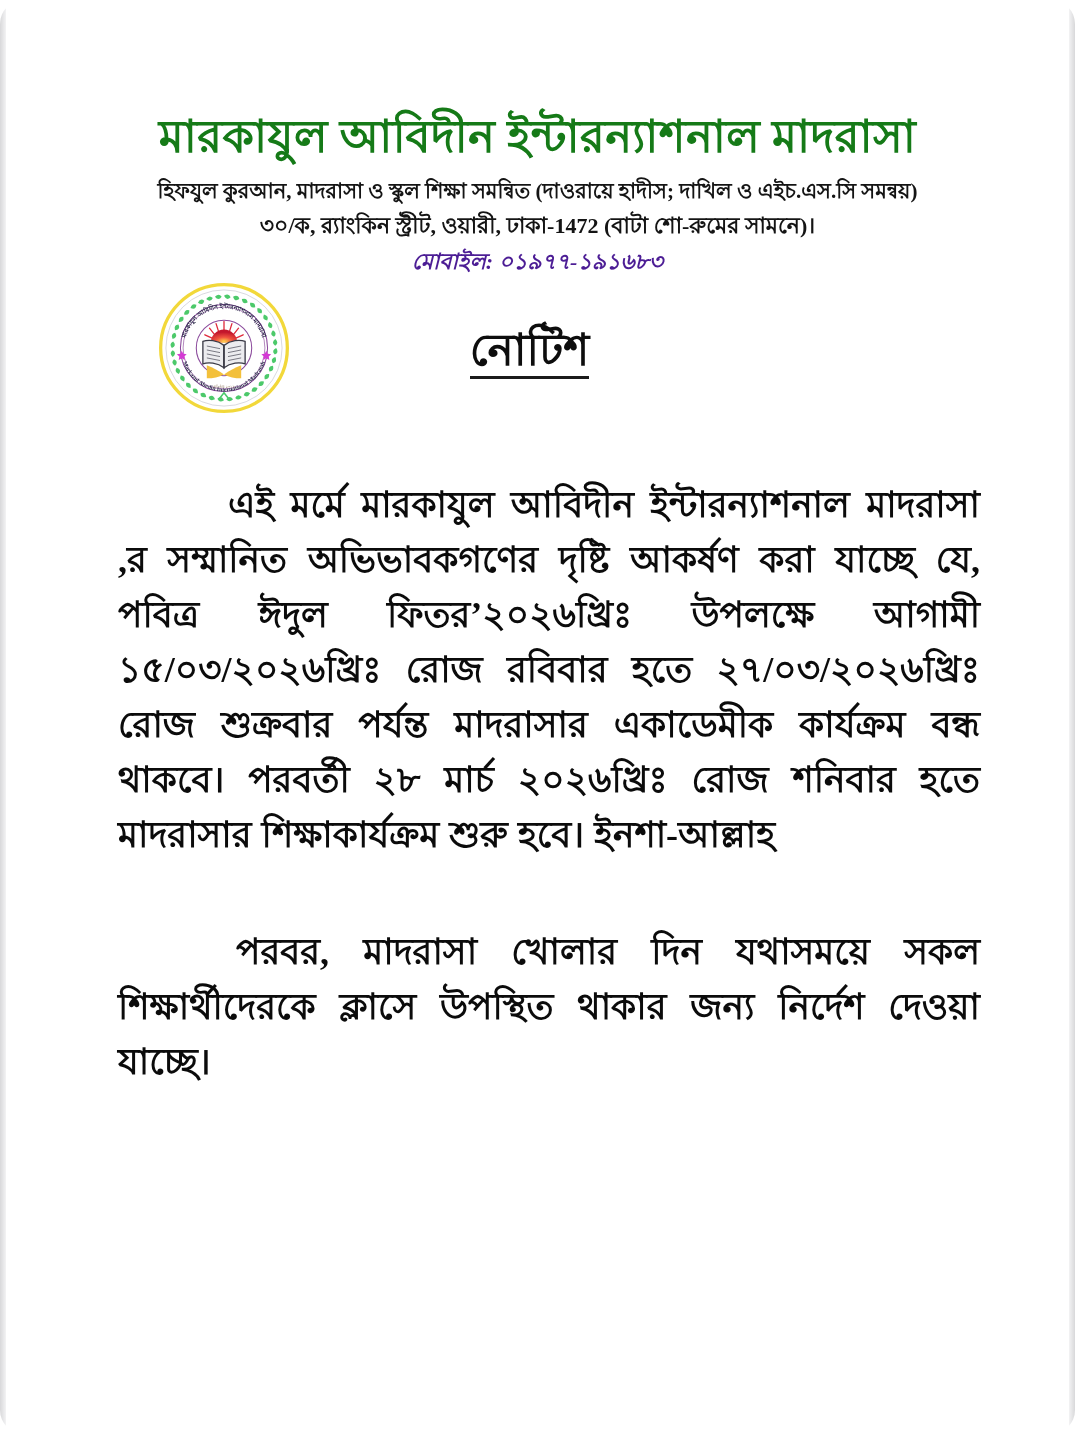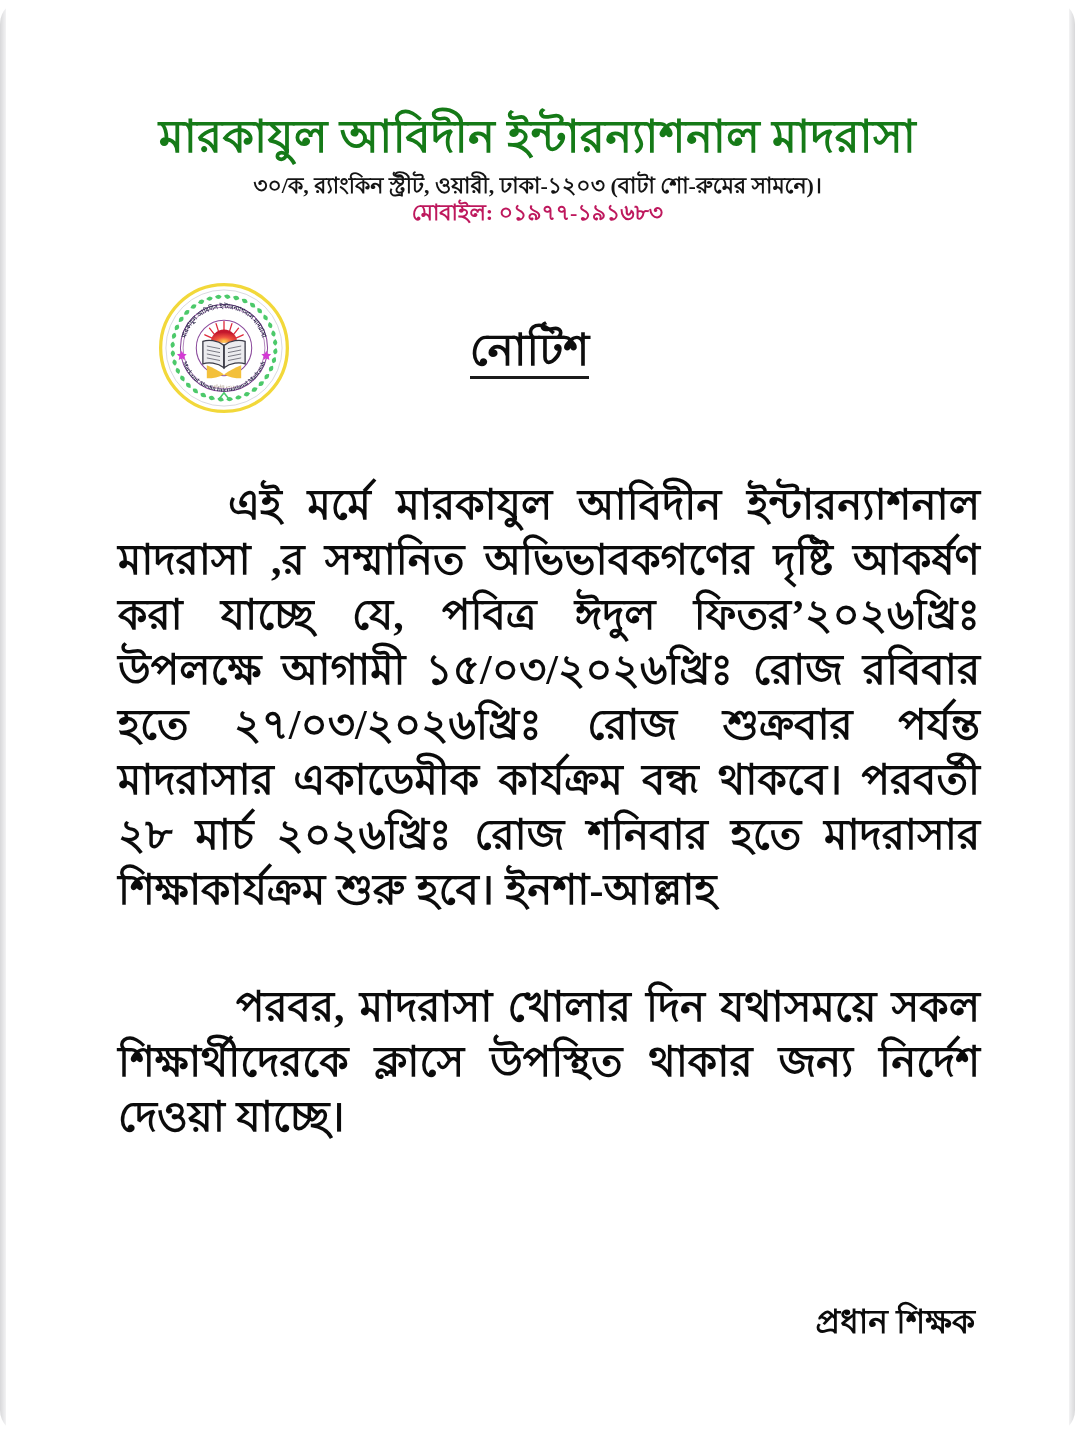--- a/index.html
+++ b/index.html
@@ -63,22 +63,24 @@
   .org-sub2 {
     font-size: 22px;
     font-weight: bold;
     margin-top: 8px;
     line-height: 1.25;
     color: #141414;
   }
   .org-sub3 {
     font-size: 22px;
     font-weight: bold;
+    margin-top: 8px;
     line-height: 1.25;
-    color: #be185d;
+    color: #4c1d95;
+    font-style: italic;
   }
 
   
   .logo {
     position: absolute;
     left: 144px;
     top: 282px;
     width: 160px;
     height: 132px;
   }
@@ -103,21 +105,21 @@
   }
 
   
   .body-block {
     position: absolute;
     left: 118px;
     right: 95px;
     top: 478px;
   }
   .para {
-    font-size: 42px;
+    font-size: 36px;
     font-weight: bold;
     line-height: 55px;
     text-align: justify;
     text-align-last: left;
     color: #0b0b0b;
     margin: 0;
     text-indent: 110px;
     word-spacing: 1px;
   }
   .para.p2 {
@@ -139,21 +141,22 @@
 </head>
 <body>
 
 <div class="page">
 
   <div class="scan-edge left"></div>
   <div class="scan-edge right"></div>
 
   <div class="letterhead">
     <div class="org-title">মারকাযুল আবিদীন ইন্টারন্যাশনাল মাদরাসা</div>
-    <div class="org-sub2">৩০/ক, র‍্যাংকিন স্ট্রীট, ওয়ারী, ঢাকা-১২০৩ (বাটা শো-রুমের সামনে)।</div>
+    <div class="org-sub1">হিফযুল কুরআন, মাদরাসা ও স্কুল শিক্ষা সমন্বিত (দাওরায়ে হাদীস; দাখিল ও এইচ.এস.সি সমন্বয়)</div>
+    <div class="org-sub2">৩০/ক, র‍্যাংকিন স্ট্রীট, ওয়ারী, ঢাকা-1472 (বাটা শো-রুমের সামনে)।</div>
     <div class="org-sub3">মোবাইল: ০১৯৭৭-১৯১৬৮৩</div>
   </div>
 
   <div class="logo">
     <svg viewBox="0 0 200 200" xmlns="http://www.w3.org/2000/svg">
       <defs>
         <path id="arcTop" d="M 40,100 A 60,60 0 0 1 160,100" fill="none"></path>
         <path id="arcBot" d="M 34,100 A 66,66 0 0 0 166,100" fill="none"></path>
         <radialGradient id="sunGrad" cx="50%" cy="90%" r="70%">
           <stop offset="0%" stop-color="#ffd34d"></stop>
@@ -340,15 +343,14 @@
 
   <div class="notice-heading">
     <span class="label">নোটিশ</span>
   </div>
 
   <div class="body-block">
     <p class="para p1">এই মর্মে মারকাযুল আবিদীন ইন্টারন্যাশনাল মাদরাসা ,র সম্মানিত অভিভাবকগণের দৃষ্টি আকর্ষণ করা যাচ্ছে যে, পবিত্র ঈদুল ফিতর’২০২৬খ্রিঃ উপলক্ষে আগামী ১৫/০৩/২০২৬খ্রিঃ রোজ রবিবার হতে ২৭/০৩/২০২৬খ্রিঃ রোজ শুক্রবার পর্যন্ত মাদরাসার একাডেমীক কার্যক্রম বন্ধ থাকবে। পরবর্তী ২৮ মার্চ ২০২৬খ্রিঃ রোজ শনিবার হতে মাদরাসার শিক্ষাকার্যক্রম শুরু হবে। ইনশা-আল্লাহ</p>
     <p class="para p2">পরবর, মাদরাসা খোলার দিন যথাসময়ে সকল শিক্ষার্থীদেরকে ক্লাসে উপস্থিত থাকার জন্য নির্দেশ দেওয়া যাচ্ছে।</p>
   </div>
 
-  <div class="signature">প্রধান শিক্ষক</div>
 
 </div>
 
 </body></html>

